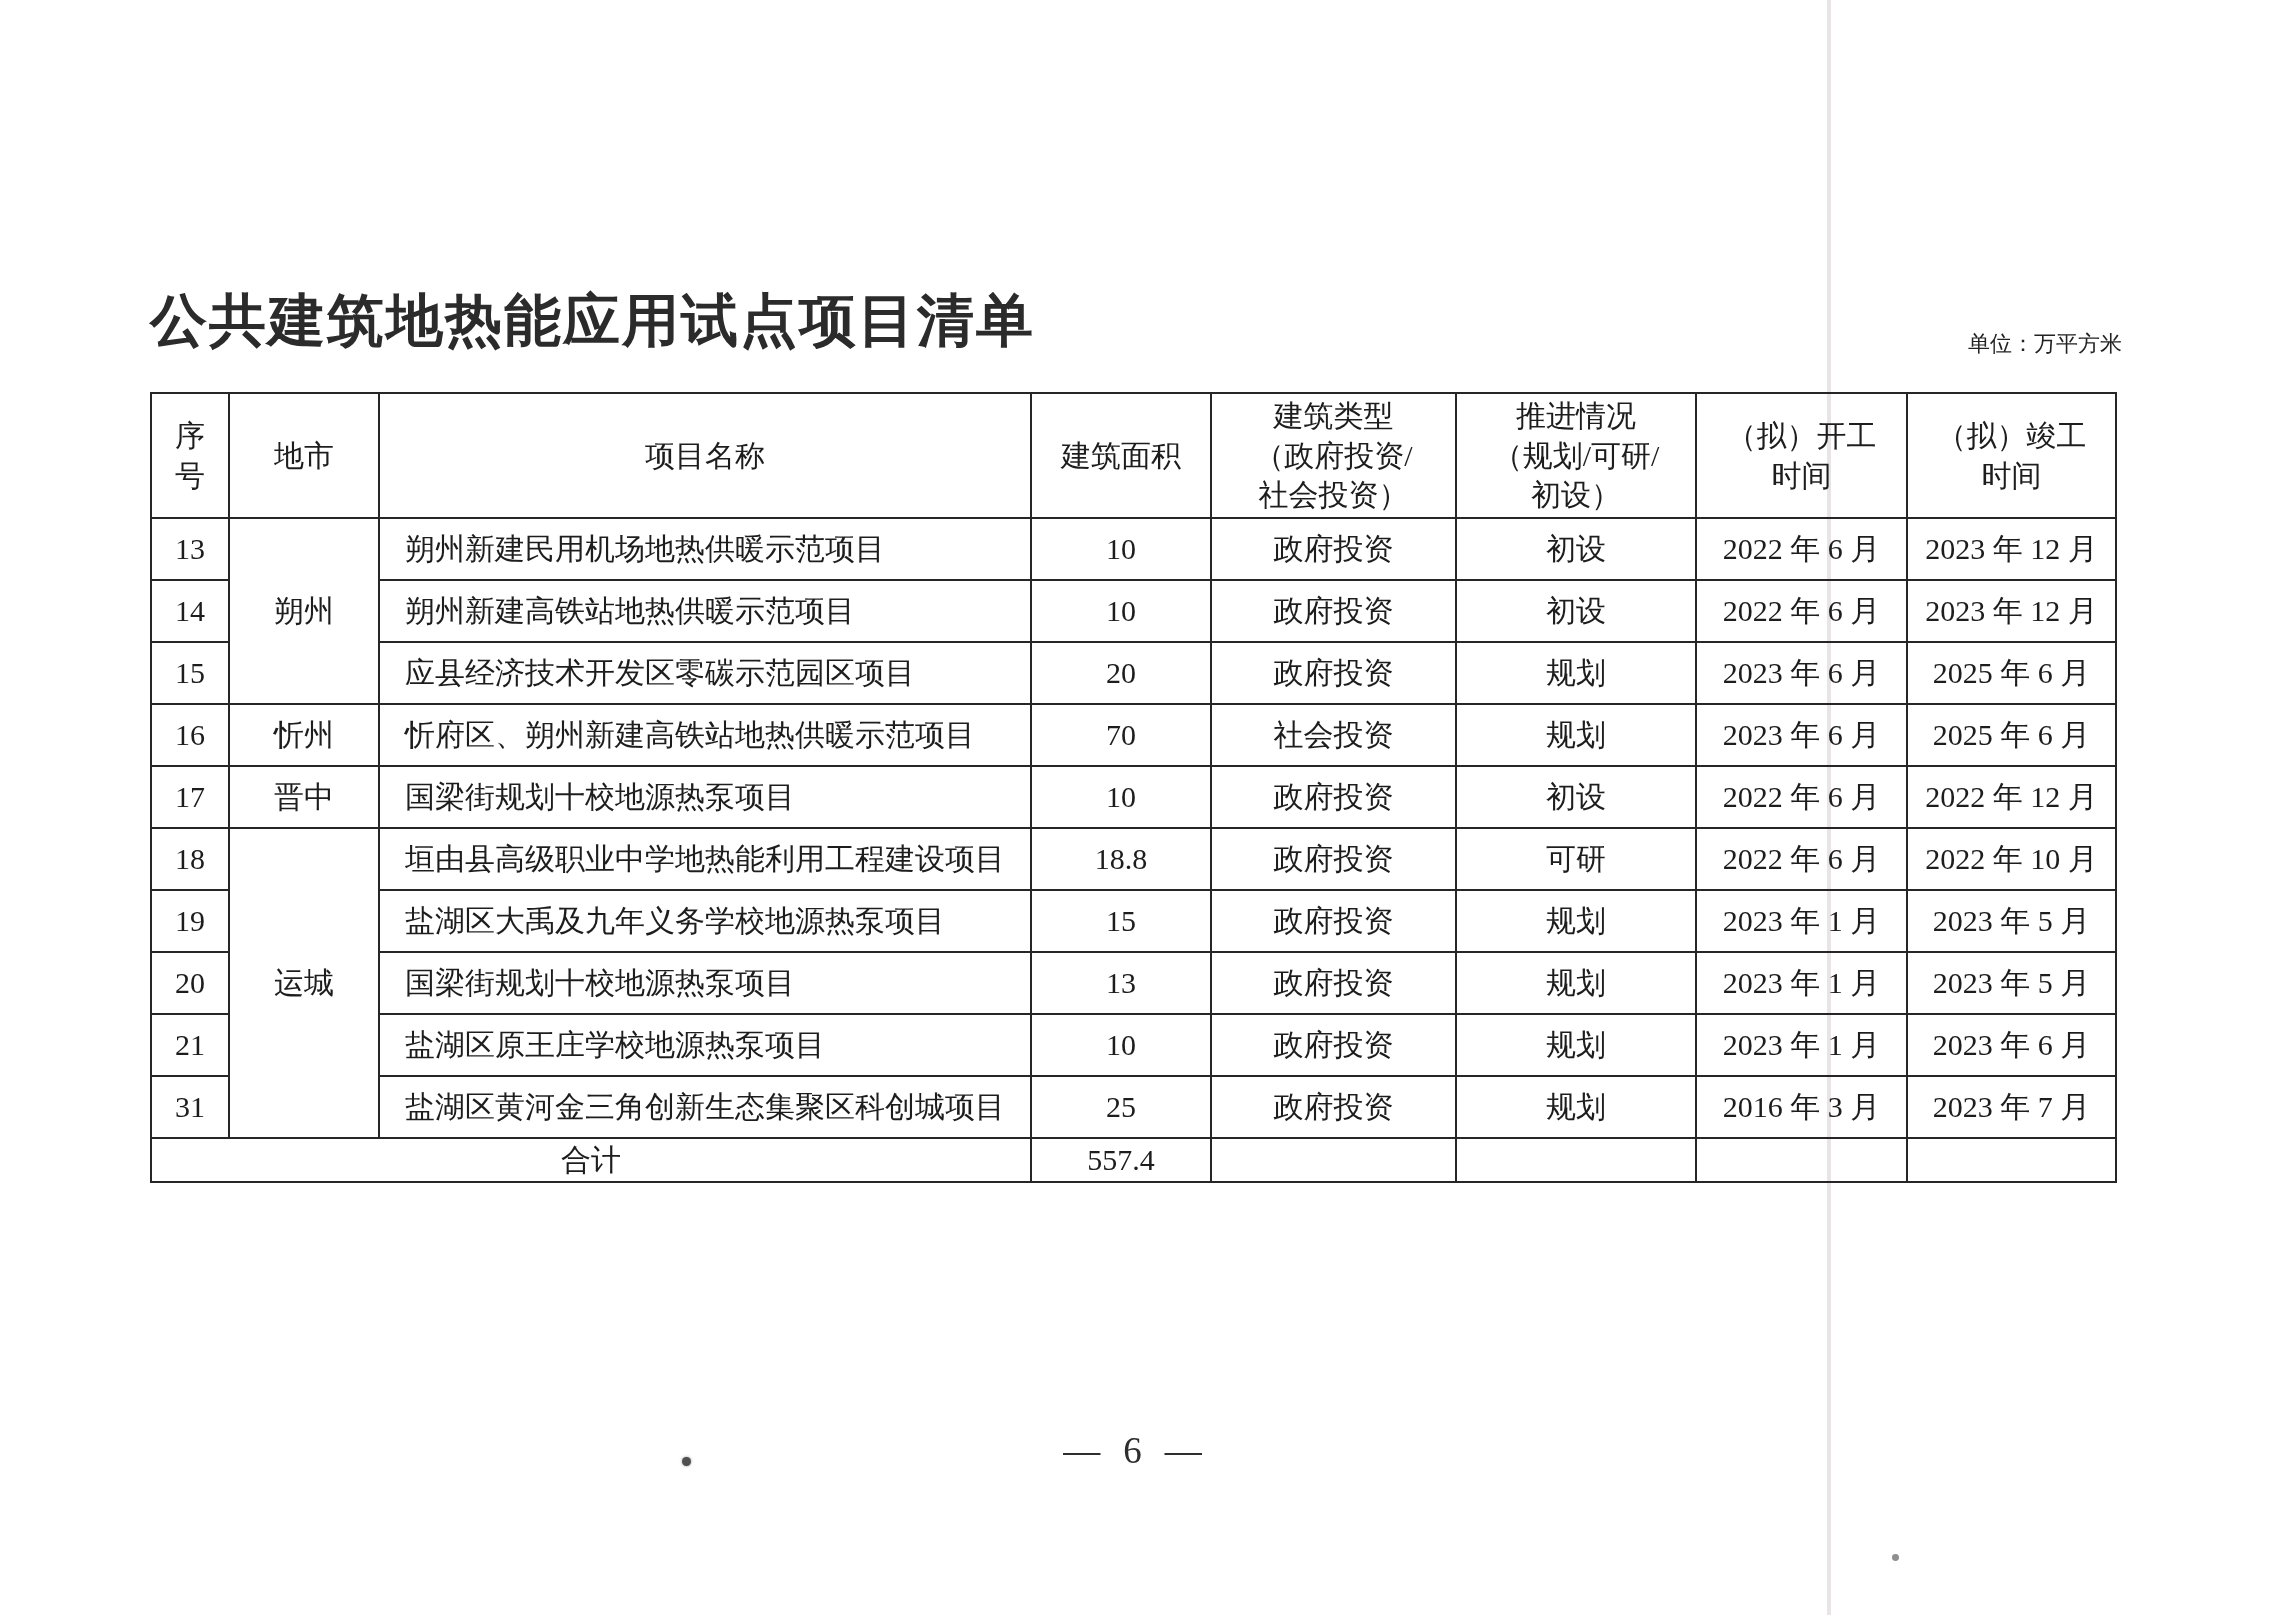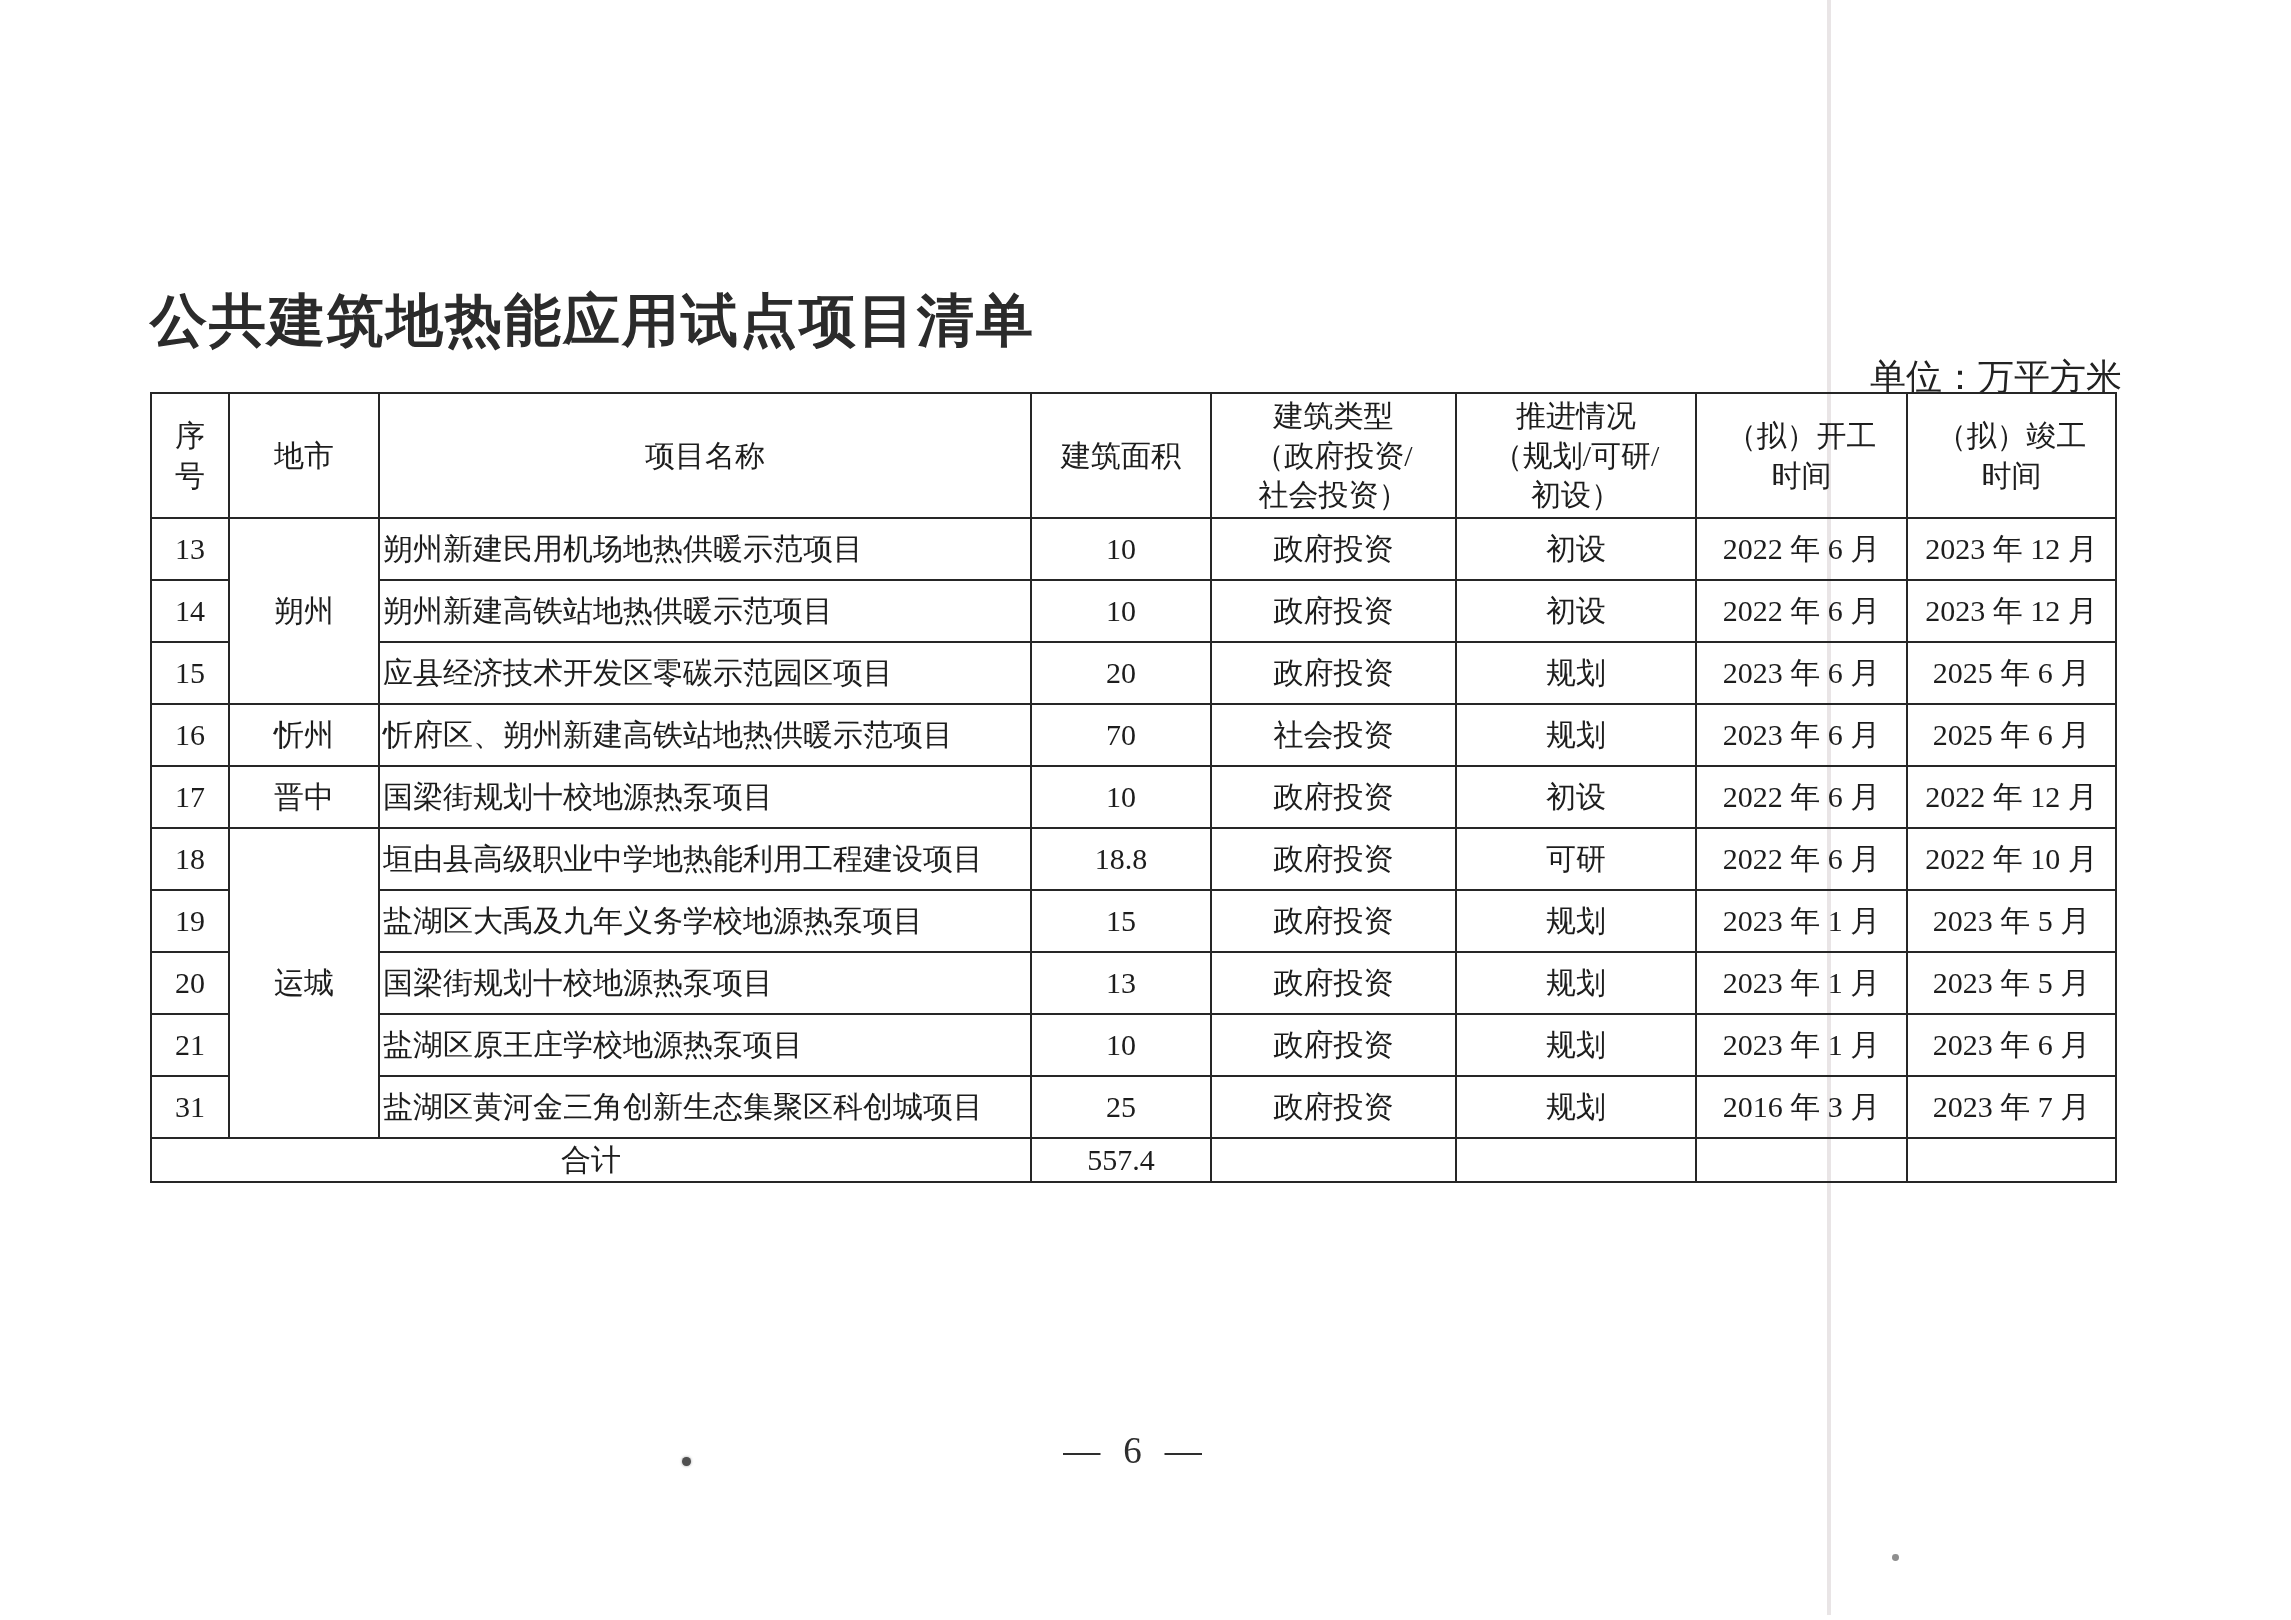--- a/index.html
+++ b/index.html
@@ -16,40 +16,40 @@
     background:#e9e5e6;
   }
   .doc-title {
     position:absolute; left:150px; top:245px; width:1965px;
     text-align:left;
     font-family:"Liberation Sans","DejaVu Sans",sans-serif;
     font-weight:700; font-size:57px; letter-spacing:2px; color:#2b2b2b;
   }
   .unit-note {
     position:absolute; top:329px; right:170px;
-    font-size:36px; color:#222;margin-top:24px;
+    font-size:22px; color:#222;
   }
   table.project-table {
     position:absolute; left:150px; top:392px; width:1965px;
     border-collapse:collapse; table-layout:fixed;
     border:2.9px solid #1f1f1f;
   }
   .project-table th, .project-table td {
     border:2px solid #262626;
     vertical-align:middle; text-align:center;
     font-size:30px; font-weight:normal;
     padding:0; line-height:1.32;
     color:#1d1d1d;
     overflow:hidden;
   }
   .project-table th { white-space:pre-line; }
   .project-table thead tr { height:125px; }
   .project-table tbody tr { height:62px;margin-left:20px; }
   .project-table tr.total-row { height:44px; }
-  .project-table td.name-cell { text-align:left; padding-left:3px; }
+  .project-table td.name-cell { text-align:left; padding-left:25px; }
   .page-number {
     position:absolute; left:150px; top:1429px; width:1965px;
     text-align:center; font-size:37px; word-spacing:13.7px; color:#2e2e2e;
   }
   .speck-1 {
     position:absolute; left:682px; top:1457px; width:8.8px; height:8.8px;
     background:#4f4f4f; border-radius:50%; box-shadow:0 0 2.9px #9a9a9a;
   }
   .speck-2 {
     position:absolute; left:1892px; top:1554px; width:6.9px; height:6.9px;

